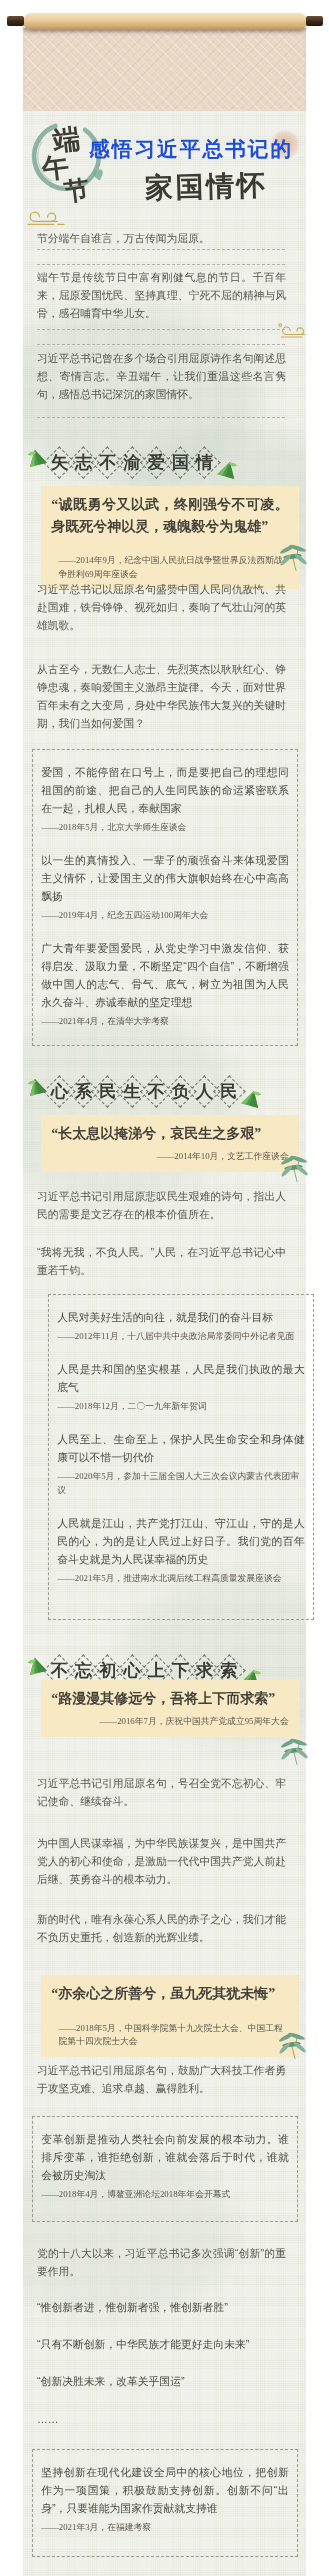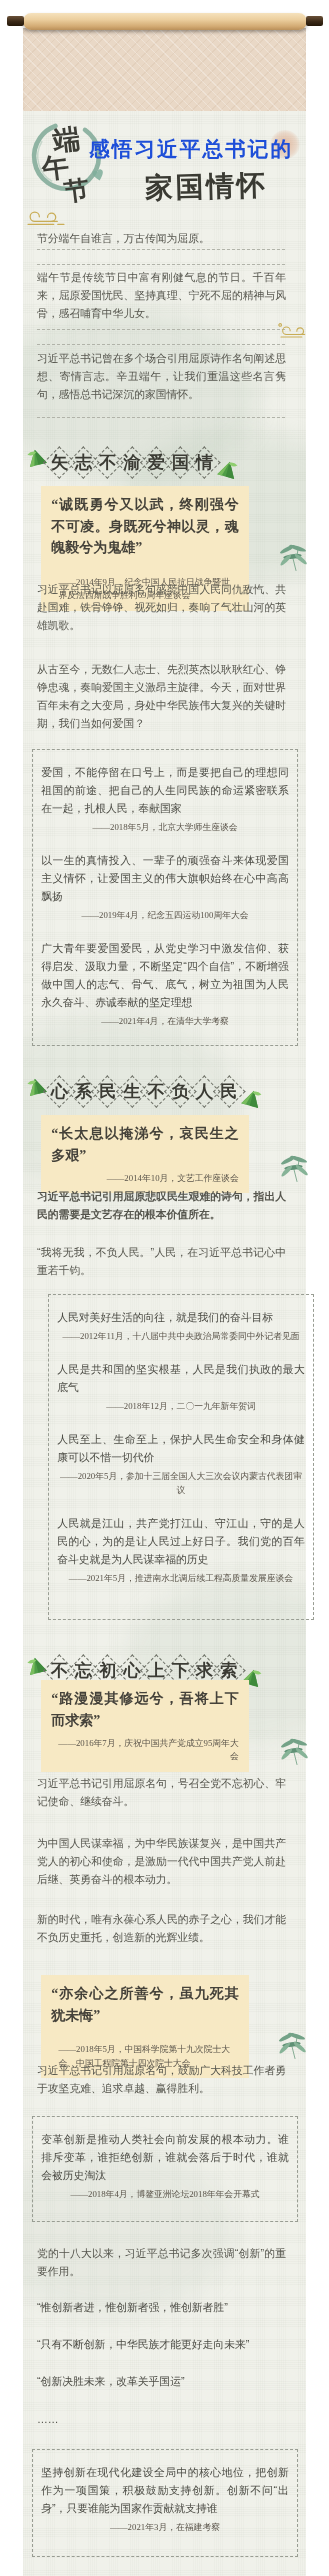--- a/index.html
+++ b/index.html
@@ -45,32 +45,32 @@
 
   
   .sechead{display:flex;align-items:center;}
   .dia{width:33px;height:33px;position:relative;display:flex;align-items:center;justify-content:center;margin-left:-8.8px;}
   .dia::before{content:"";position:absolute;inset:5.2px;border:1px dashed #6e7167;transform:rotate(45deg);}
   .dia span{position:relative;font-family:"Liberation Serif",serif;font-weight:bold;font-size:17px;color:#3b3b34;}
   .zz-l{margin-right:3.1px;transform:rotate(-14deg) translateY(-4.1px);}
   .zz-r{margin-left:-2.1px;transform:rotate(16deg) translateY(8.2px);}
 
   
-  .ybox{width:208px;background:#f7e9c4;padding:8.2px 10.3px;box-sizing:border-box;}
+  .ybox{width:258px;background:#f7e9c4;padding:8.2px 10.3px;box-sizing:border-box;}
   .yq{font-family:"Liberation Serif",serif;font-weight:bold;font-size:14px;line-height:21.6px;
       color:#45423a;text-align:justify;}
   .ysrc{font-family:"Liberation Serif",serif;font-size:8.8px;line-height:13.4px;color:#5b554b;margin-top:5.2px;}
   .alignr{text-align:right;}
   .padl{padding-left:7.2px;margin-top:17px;}
 
   .dashed-box{width:266px;border:1px dashed #999d93;padding:13.4px 8.2px;box-sizing:border-box;
               display:flex;flex-direction:column;}
   .dq{font-size:10.8px;line-height:18px;color:#4b4b44;text-align:justify;}
   .dsrc{font-family:"Liberation Serif",serif;font-size:8.8px;line-height:13.4px;color:#5a544a;
-        text-align:center;margin:4.1px 0 16.5px;}
+        text-align:left;margin:4.1px 0 16.5px;}
   .dsrc.last{margin-bottom:0;}
 </style>
 </head>
 <body>
 
 <div class="page">
 
   <div class="paper">
     <div class="band top"></div>
     <div class="sheet">
@@ -239,21 +239,21 @@
     <g stroke="#6f9e82" stroke-width="1.6" fill="none">
         <path d="M30 26 L37 54"></path>
         <path d="M41 10 L38 30"></path>
       </g>
     <ellipse cx="20" cy="12" rx="16" ry="4" fill="#73a287" transform="rotate(-28 20 12)"></ellipse>
     <ellipse cx="40" cy="10" rx="17" ry="4" fill="#73a287" transform="rotate(18 40 10)"></ellipse>
     <ellipse cx="30" cy="26" rx="18" ry="4.5" fill="#5f9175" transform="rotate(-8 30 26)"></ellipse>
     <ellipse cx="46" cy="31" rx="15" ry="4" fill="#86b397" transform="rotate(40 46 31)"></ellipse>
     <ellipse cx="17" cy="33" rx="14" ry="4" fill="#86b397" transform="rotate(-45 17 33)"></ellipse>
   </svg>
-  <div class="abs body-p" style="left:37px;top:1187px;z-index:2;font-weight:bold;">习近平总书记引用屈原悲叹民生艰难的诗句，指出人民的需要是文艺存在的根本价值所在。</div>
+  <div class="abs body-p" style="left:37px;top:1187px;z-index:2;">习近平总书记引用屈原悲叹民生艰难的诗句，指出人民的需要是文艺存在的根本价值所在。</div>
   <div class="abs body-p" style="left:37px;top:1243px;z-index:2;">“我将无我，不负人民。”人民，在习近平总书记心中重若千钧。</div>
 
   <div class="abs dashed-box" style="left:48px;top:1294px;min-height:326px;z-index:2;">
     <div class="dq">人民对美好生活的向往，就是我们的奋斗目标</div>
     <div class="dsrc">——2012年11月，十八届中共中央政治局常委同中外记者见面</div>
     <div class="dq">人民是共和国的坚实根基，人民是我们执政的最大底气</div>
     <div class="dsrc">——2018年12月，二〇一九年新年贺词</div>
     <div class="dq">人民至上、生命至上，保护人民生命安全和身体健康可以不惜一切代价</div>
     <div class="dsrc">——2020年5月，参加十三届全国人大三次会议内蒙古代表团审议</div>
     <div class="dq">人民就是江山，共产党打江山、守江山，守的是人民的心，为的是让人民过上好日子。我们党的百年奋斗史就是为人民谋幸福的历史</div>

